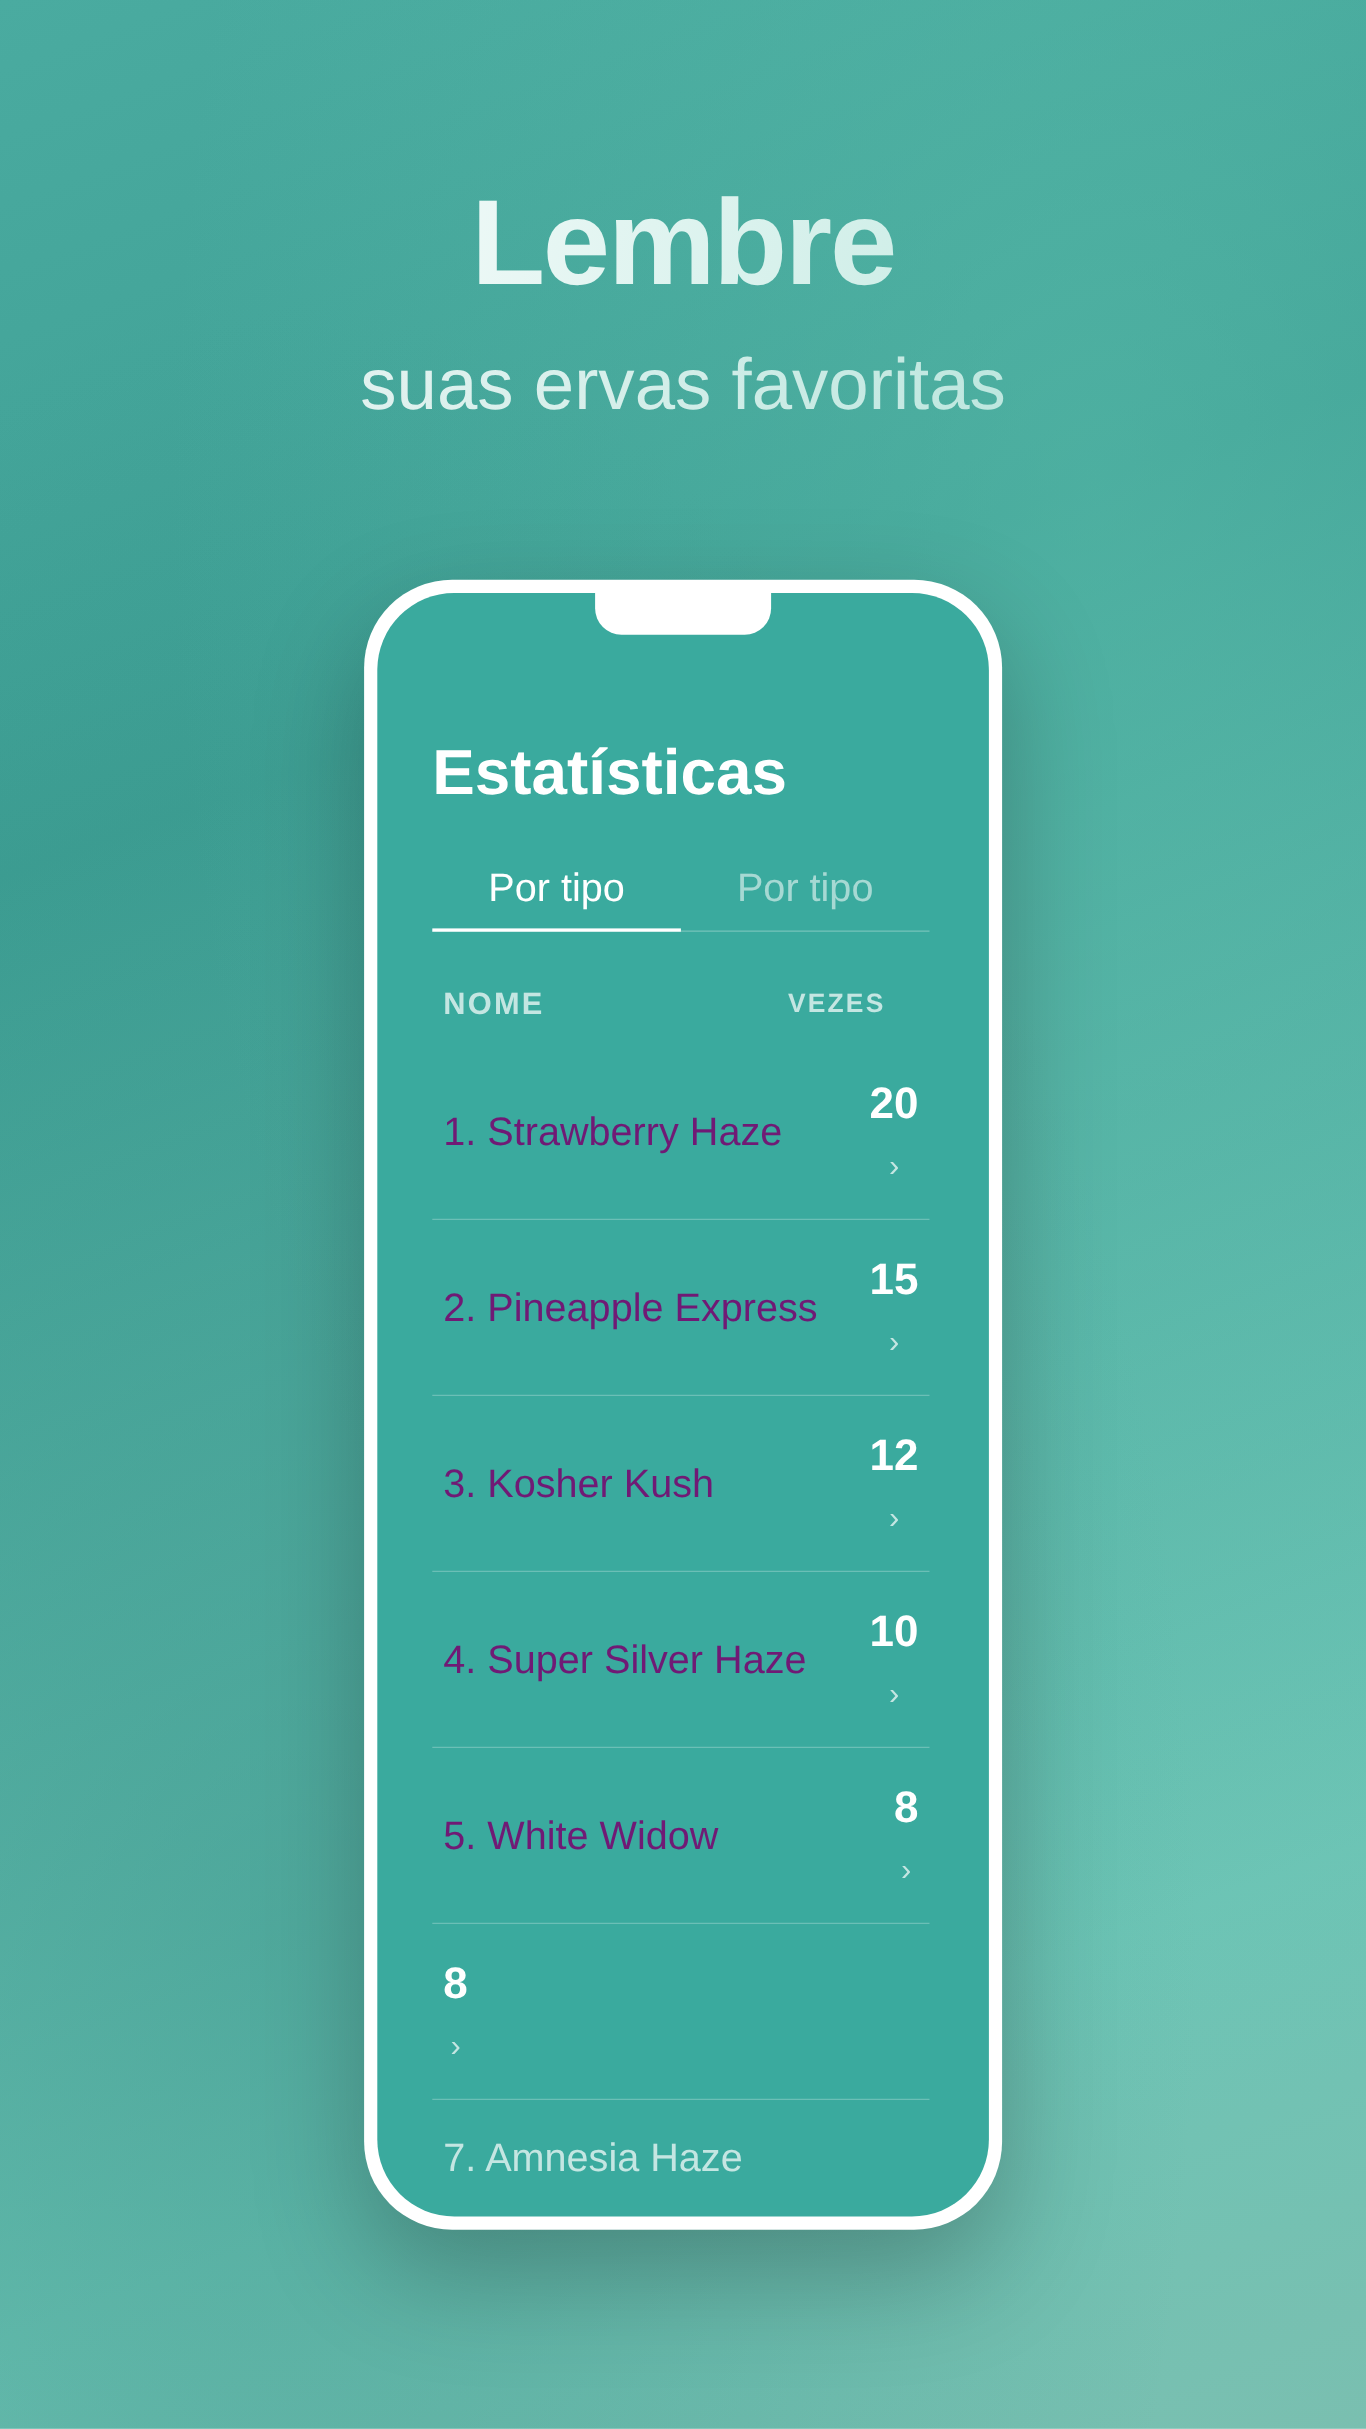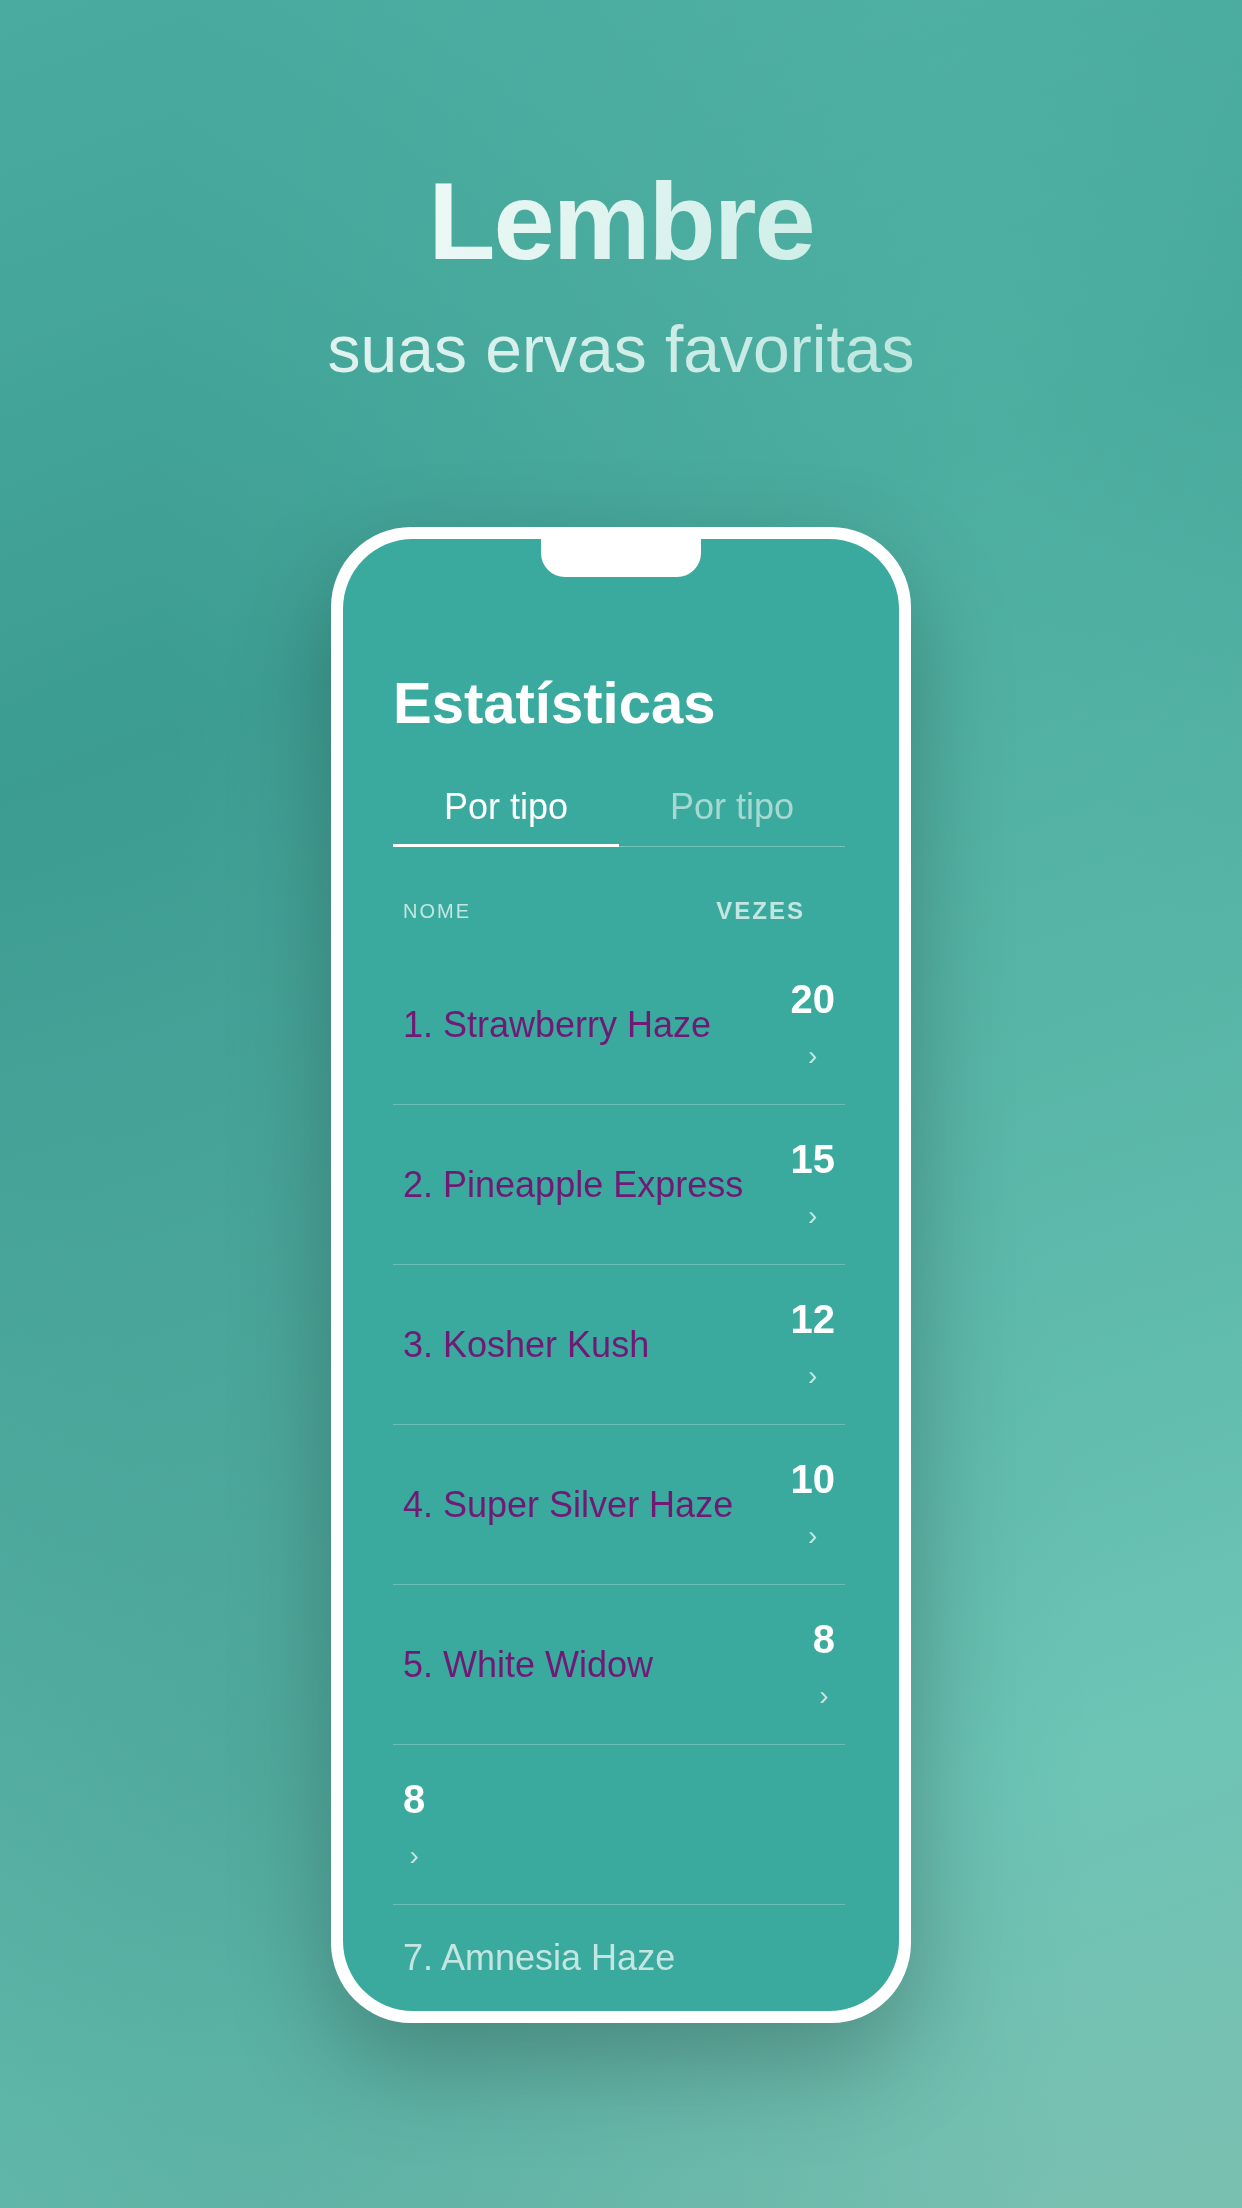--- a/index.html
+++ b/index.html
@@ -133,22 +133,22 @@
 
     .table-header {
       display: flex;
       justify-content: space-between;
       align-items: center;
       padding: 0 10px;
       margin-bottom: 20px;
     }
 
     .col-nome {
-      font-size: 20px;
-      font-weight: 400;
+      font-size: 28px;
+      font-weight: 700;
       color: rgba(255,255,255,0.7);
       letter-spacing: 2px;
       text-transform: uppercase;
     }
 
     .col-vezes {
       font-size: 24px;
       font-weight: 600;
       color: rgba(255,255,255,0.7);
       letter-spacing: 2px;

